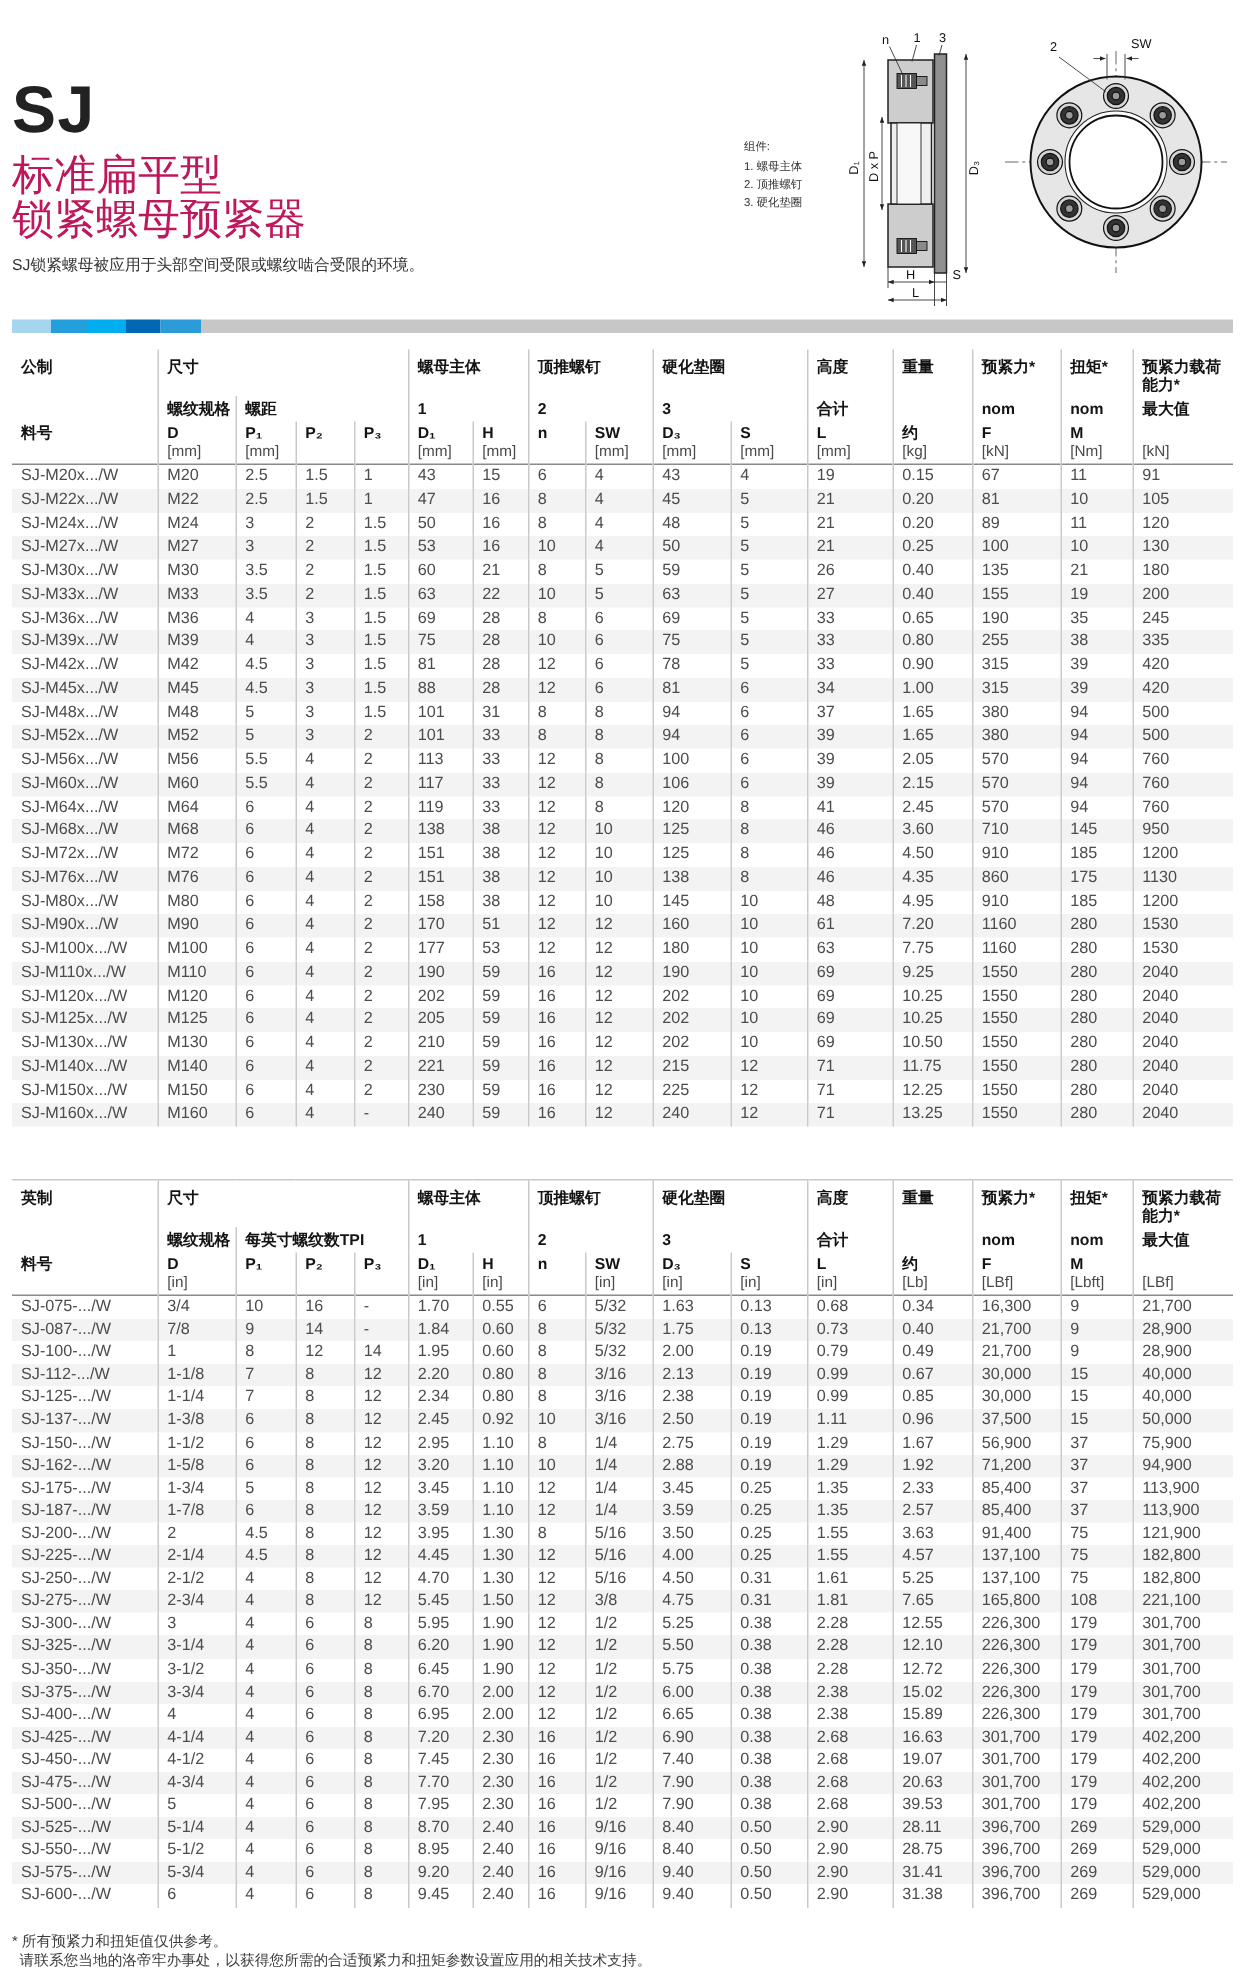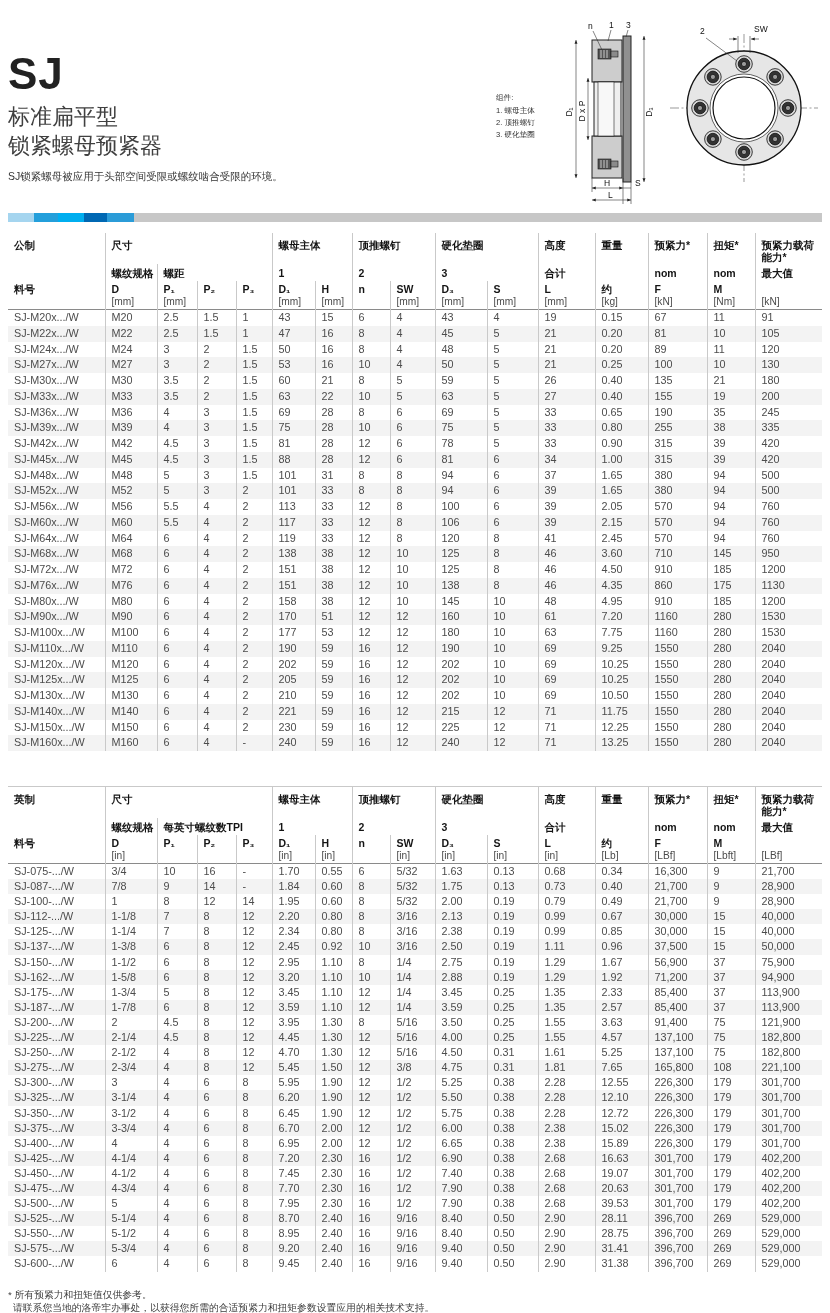--- a/index.html
+++ b/index.html
@@ -1,21 +1,21 @@
 <!DOCTYPE html>
 <html><head>
 <meta charset="utf-8">
 <style>
   html,body{margin:0;padding:0;background:#fff;}
   .page{position:relative;width:830px;height:1313px;background:#fff;overflow:hidden;
         font-family:"Liberation Sans","DejaVu Sans",sans-serif;color:#1a1a1a;}
   
   .hero{position:relative;height:213px;}
   .title{position:absolute;left:8px;top:52px;font-size:44px;line-height:1;font-weight:700;color:#222;letter-spacing:1px;}
-  .subtitle{position:absolute;left:8px;top:102px;font-size:22px;line-height:29px;font-weight:400;color:#404040;}
+  .subtitle{position:absolute;left:8px;top:102px;font-size:28px;line-height:29px;font-weight:400;color:#be185d;}
   .desc{position:absolute;left:8px;top:170px;font-size:10.5px;color:#333;}
   .drawing{position:absolute;left:492px;top:20px;}
   
   .bar{display:flex;width:814px;height:9px;margin:0 0 4px 8px;}
   .bar span{height:9px;display:block;}
   
   table.spec{border-collapse:collapse;table-layout:fixed;width:814px;margin-left:8px;margin-top:11px;}
   table.spec.topline{border-top:1px solid #c9c9c9;}
   .spec th,.spec td{font-size:10.5px;text-align:left;padding:0 2px 0 6px;white-space:nowrap;overflow:hidden;}
   .spec th+th,.spec td+td{border-left:1px solid #c9c9c9;}

